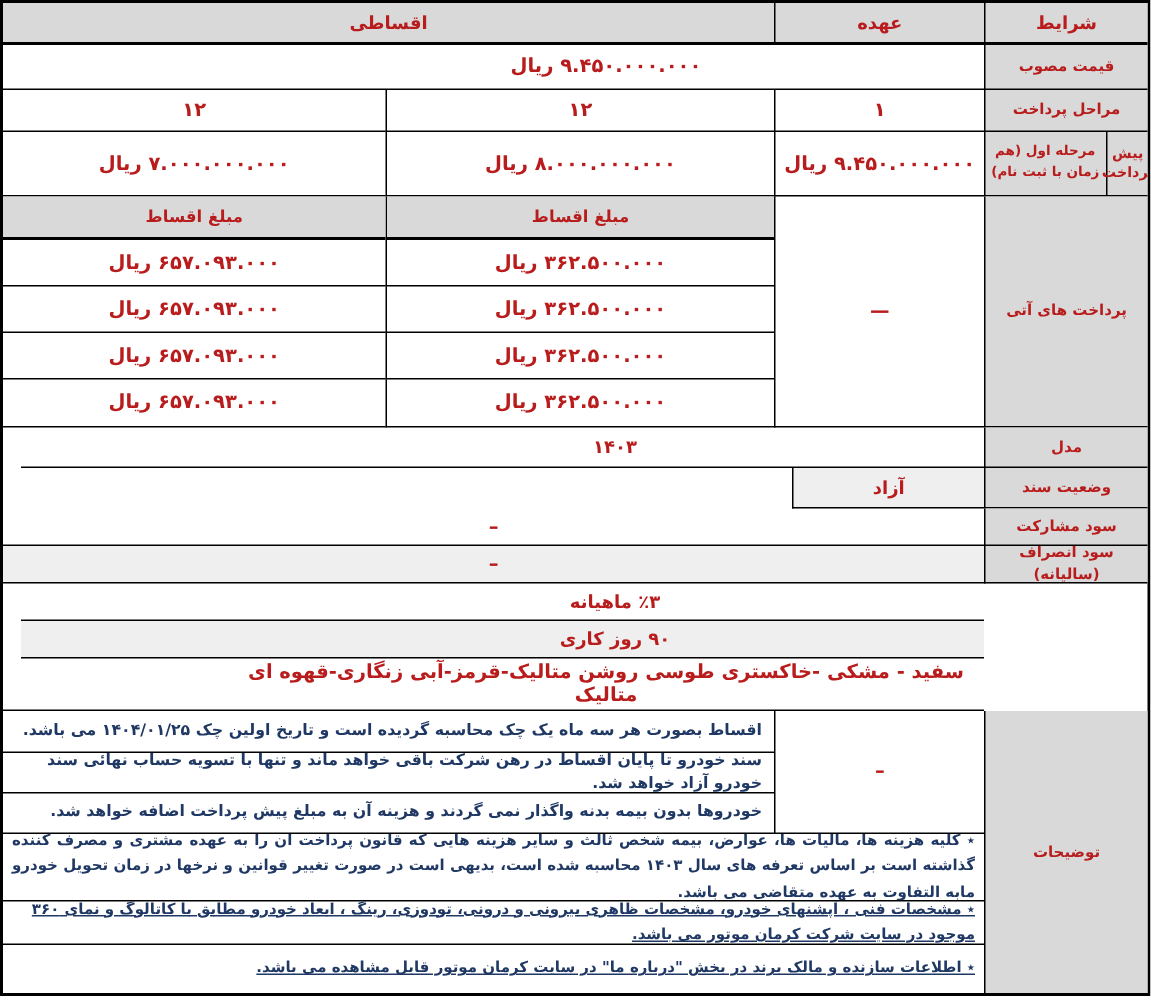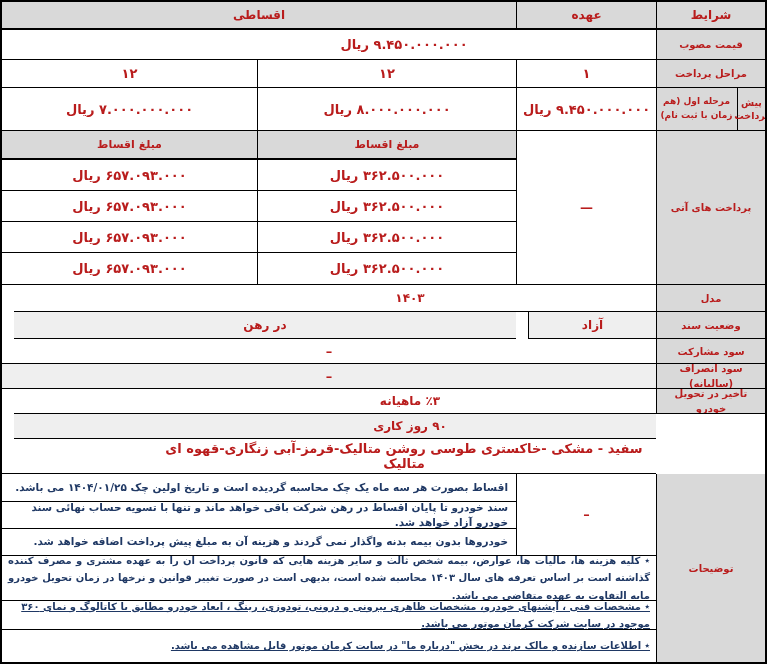--- a/index.html
+++ b/index.html
@@ -113,29 +113,27 @@
   <div class="cell num" style="grid-row:8;grid-column:3">۳۶۲.۵۰۰.۰۰۰ ریال</div>
   <div class="cell num edge" style="grid-row:8;grid-column:4">۶۵۷.۰۹۳.۰۰۰ ریال</div>
   <div class="cell num" style="grid-row:9;grid-column:3">۳۶۲.۵۰۰.۰۰۰ ریال</div>
   <div class="cell num edge" style="grid-row:9;grid-column:4">۶۵۷.۰۹۳.۰۰۰ ریال</div>
 
   <div class="cell gray lbl" style="grid-row:10;grid-column:1">مدل</div>
   <div class="cell val edge shift" style="grid-row:10;grid-column:2 / span 3">۱۴۰۳</div>
 
   <div class="cell gray lbl" style="grid-row:11;grid-column:1">وضعیت سند</div>
   <div class="cell val alt" style="grid-row:11;grid-column:2">آزاد</div>
-  <div class="cell val alt edge" style="grid-row:11;grid-column:3 / span 2">در رهن</div>
 
   <div class="cell gray lbl" style="grid-row:12;grid-column:1">سود مشارکت</div>
   <div class="cell dash edge" style="grid-row:12;grid-column:2 / span 3">–</div>
 
   <div class="cell gray lbl" style="grid-row:13;grid-column:1">سود انصراف (سالیانه)</div>
   <div class="cell dash alt edge" style="grid-row:13;grid-column:2 / span 3">–</div>
 
-  <div class="cell gray lbl" style="grid-row:14;grid-column:1">تاخیر در تحویل خودرو</div>
   <div class="cell val edge shift" style="grid-row:14;grid-column:2 / span 3">٪۳ ماهیانه</div>
 
   <div class="cell val alt edge shift" style="grid-row:15;grid-column:2 / span 3">۹۰ روز کاری</div>
 
   <div class="cell colors-row edge shift" style="grid-row:16;grid-column:2 / span 3">سفید - مشکی -خاکستری طوسی روشن متالیک-قرمز-آبی زنگاری-قهوه ای متالیک</div>
 
   <div class="cell gray lbl last" style="grid-row:17 / span 6;grid-column:1">توضیحات</div>
   <div class="cell dash" style="grid-row:17 / span 3;grid-column:2">–</div>
   <div class="cell note edge" style="grid-row:17;grid-column:3 / span 2">اقساط بصورت هر سه ماه یک چک محاسبه گردیده است و تاریخ اولین چک ۱۴۰۴/۰۱/۲۵ می باشد.</div>
   <div class="cell note edge" style="grid-row:18;grid-column:3 / span 2">سند خودرو تا پایان اقساط در رهن شرکت باقی خواهد ماند و تنها با تسویه حساب نهائی سند خودرو آزاد خواهد شد.</div>

